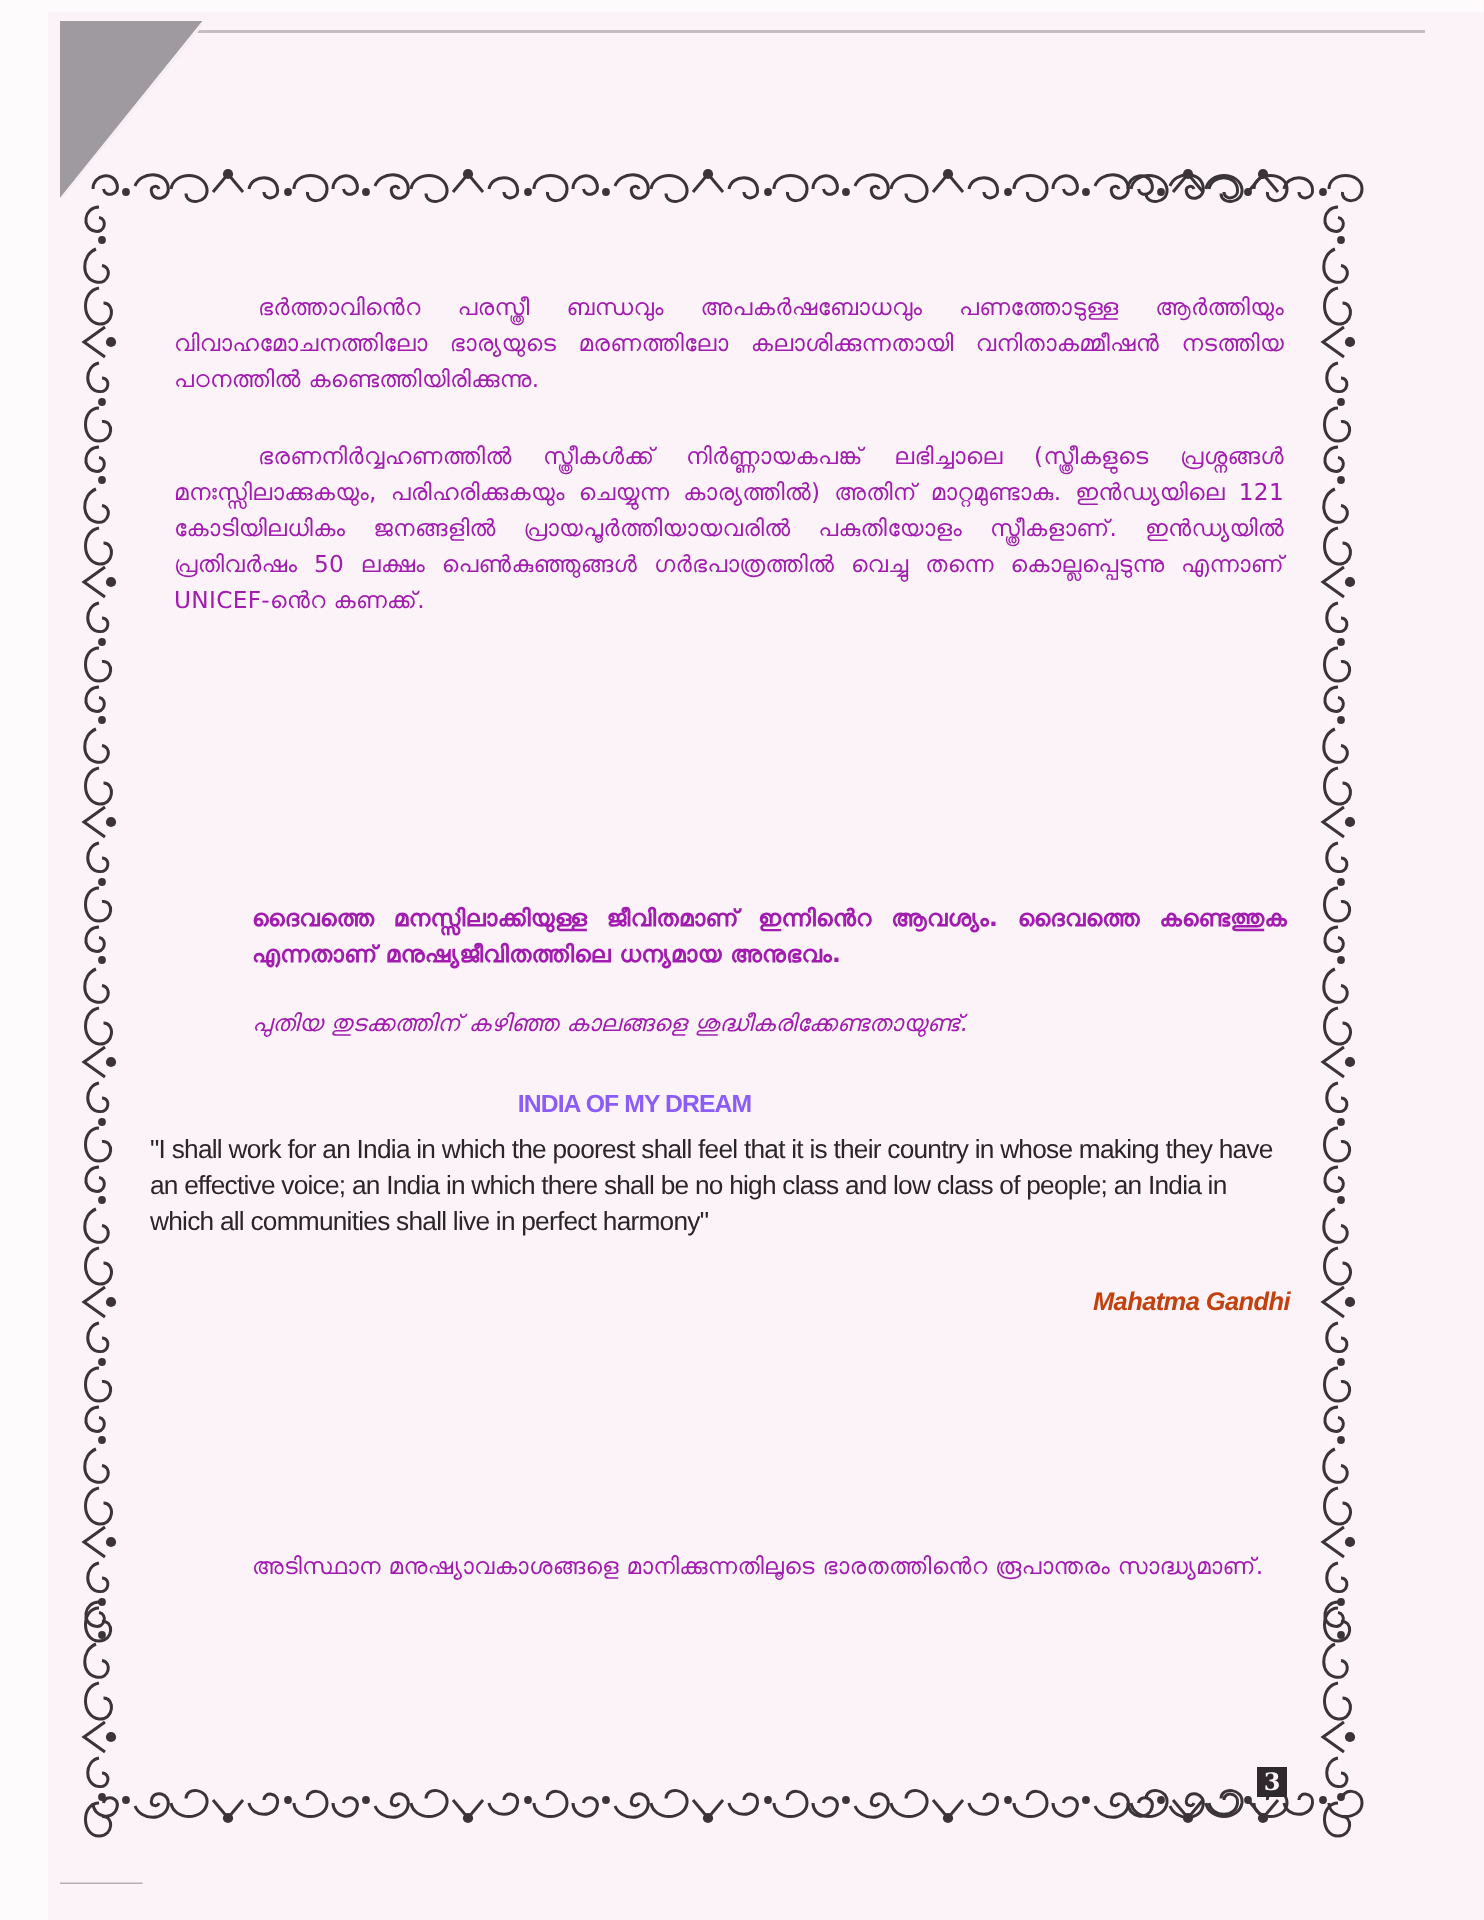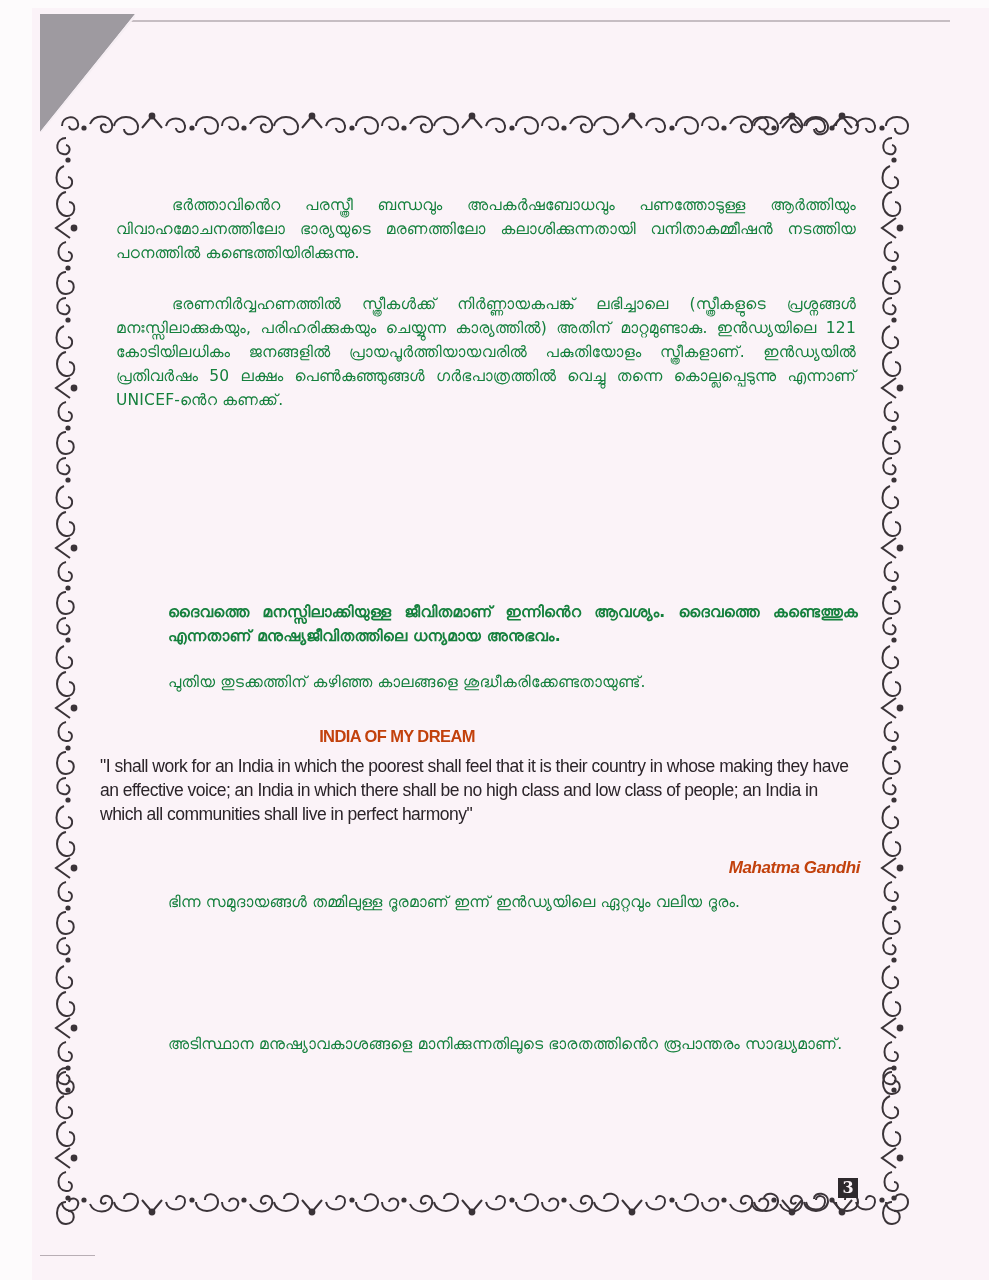--- a/index.html
+++ b/index.html
@@ -25,38 +25,38 @@
   }
   .bottom-scrap { position: absolute; left: 40px; top: 1255px; width: 55px; height: 1px; background: #8c8088; opacity: .6; }
 
   
   .border-frame { position: absolute; left: 52px; top: 108px; width: 860px; height: 1132px; }
   .border-frame svg { position: absolute; left: 0; top: 0; }
 
   
   .content { position: absolute; left: 0; top: 0; width: 989px; height: 1280px; }
   .ml {
-    position: absolute; font-size: 15.5px; line-height: 24px; color: #15803d;
+    position: absolute; font-size: 15.5px; line-height: 24px; color: #a21caf;
     text-align: justify; text-align-last: left; letter-spacing: .2px;
   }
   .ml.bold { font-weight: bold; }
   .p1 { left: 116px; top: 193px; width: 740px; text-indent: 56px; }
   .p2 { left: 116px; top: 292px; width: 740px; text-indent: 56px; }
   .p3 { left: 168px; top: 467px; width: 690px; }
   .p4 { left: 168px; top: 519px; width: 690px; }
   .p5 { left: 168px; top: 600px; width: 690px; }
-  .p6 { left: 168px; top: 670px; width: 690px; }
+  .p6 { left: 168px; top: 670px; width: 690px; font-style: italic; }
   .p7 { left: 168px; top: 890px; width: 690px; }
   .p8 { left: 168px; top: 962px; width: 690px; }
   .p9 { left: 168px; top: 1032px; width: 690px; }
 
   .heading {
     position: absolute; left: 0; width: 794px; top: 727px; text-align: center;
     font-family: "Liberation Sans", sans-serif; font-weight: bold; font-size: 16.5px;
-    letter-spacing: -.6px; color: #c2410c;
+    letter-spacing: -.6px; color: #8b5cf6; padding-left: 26px;
   }
   .quote {
     position: absolute; left: 100px; top: 754px; width: 760px;
     font-family: "Liberation Sans", sans-serif; font-size: 17.5px; line-height: 24px;
     letter-spacing: -.5px; color: #2b2429;
   }
   .attribution {
     position: absolute; left: 560px; width: 300px; top: 858px; text-align: right;
     font-family: "Liberation Sans", sans-serif; font-style: italic; font-weight: bold;
     font-size: 17px; color: #c2410c; letter-spacing: -.4px;
@@ -140,17 +140,16 @@
 <div class="content">
   <p class="ml p1" style="margin:0">ഭർത്താവിൻെറ പരസ്ത്രീ ബന്ധവും അപകർഷബോധവും പണത്തോടുള്ള ആർത്തിയും വിവാഹമോചനത്തിലോ ഭാര്യയുടെ മരണത്തിലോ കലാശിക്കുന്നതായി വനിതാകമ്മീഷൻ നടത്തിയ പഠനത്തിൽ കണ്ടെത്തിയിരിക്കുന്നു.</p>
   <p class="ml p2" style="margin:0">ഭരണനിർവ്വഹണത്തിൽ സ്ത്രീകൾക്ക് നിർണ്ണായകപങ്ക് ലഭിച്ചാലെ (സ്ത്രീകളുടെ പ്രശ്നങ്ങൾ മനഃസ്സിലാക്കുകയും, പരിഹരിക്കുകയും ചെയ്യുന്ന കാര്യത്തിൽ) അതിന് മാറ്റമുണ്ടാകു. ഇൻഡ്യയിലെ 121 കോടിയിലധികം ജനങ്ങളിൽ പ്രായപൂർത്തിയായവരിൽ പകുതിയോളം സ്ത്രീകളാണ്. ഇൻഡ്യയിൽ പ്രതിവർഷം 50 ലക്ഷം പെൺകുഞ്ഞുങ്ങൾ ഗർഭപാത്രത്തിൽ വെച്ചു തന്നെ കൊല്ലപ്പെടുന്നു എന്നാണ് UNICEF-ൻെറ കണക്ക്.</p>
   <p class="ml bold p5" style="margin:0">ദൈവത്തെ മനസ്സിലാക്കിയുള്ള ജീവിതമാണ് ഇന്നിൻെറ ആവശ്യം. ദൈവത്തെ കണ്ടെത്തുക എന്നതാണ് മനുഷ്യജീവിതത്തിലെ ധന്യമായ അനുഭവം.</p>
   <p class="ml p6" style="margin:0">പുതിയ തുടക്കത്തിന് കഴിഞ്ഞ കാലങ്ങളെ ശുദ്ധീകരിക്കേണ്ടതായുണ്ട്.</p>
 
   <h2 class="heading" style="margin:0">INDIA OF MY DREAM</h2>
   <p class="quote" style="margin:0">"I shall  work for an India in which the poorest shall feel that it is their country in whose making they have an effective voice; an India in which there shall be no high class and low class of people; an India in which all communities shall live  in perfect harmony"</p>
   <div class="attribution">Mahatma Gandhi</div>
 
-  <p class="ml p7" style="margin:0">ഭിന്ന സമുദായങ്ങൾ തമ്മിലുള്ള ദൂരമാണ് ഇന്ന് ഇൻഡ്യയിലെ ഏറ്റവും വലിയ ദൂരം.</p>
   <p class="ml p9" style="margin:0">അടിസ്ഥാന മനുഷ്യാവകാശങ്ങളെ മാനിക്കുന്നതിലൂടെ ഭാരതത്തിൻെറ രൂപാന്തരം സാദ്ധ്യമാണ്.</p>
 
   <div class="page-number">3</div>
 </div>
 
 </body></html>

